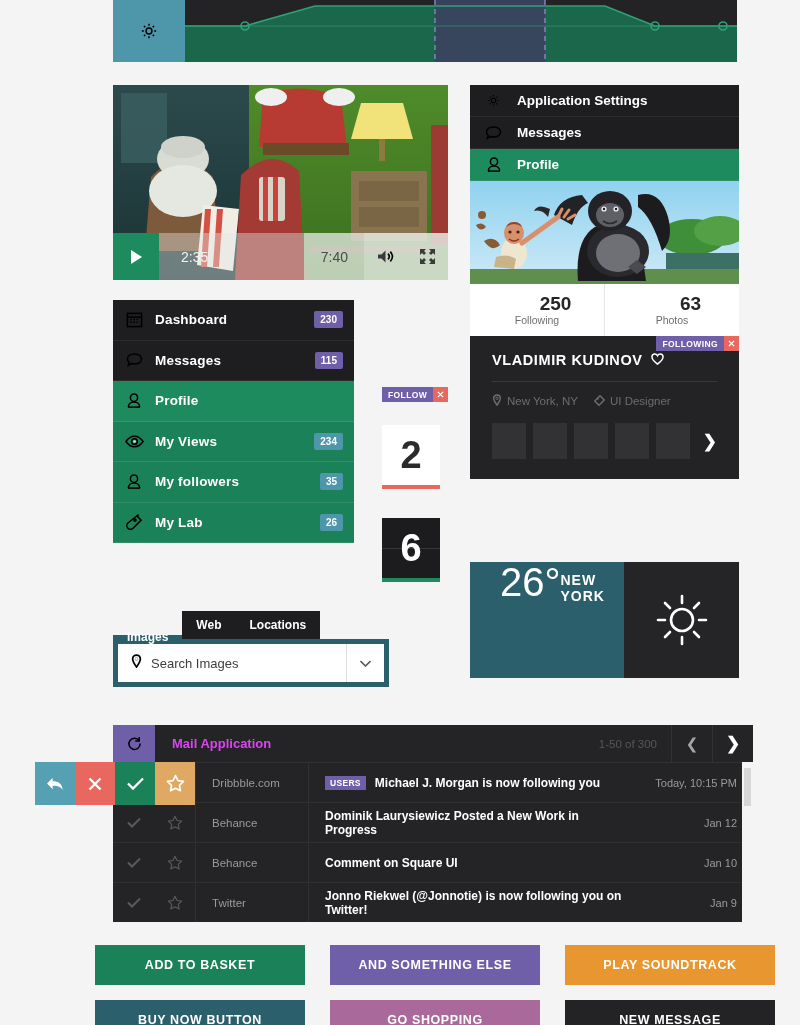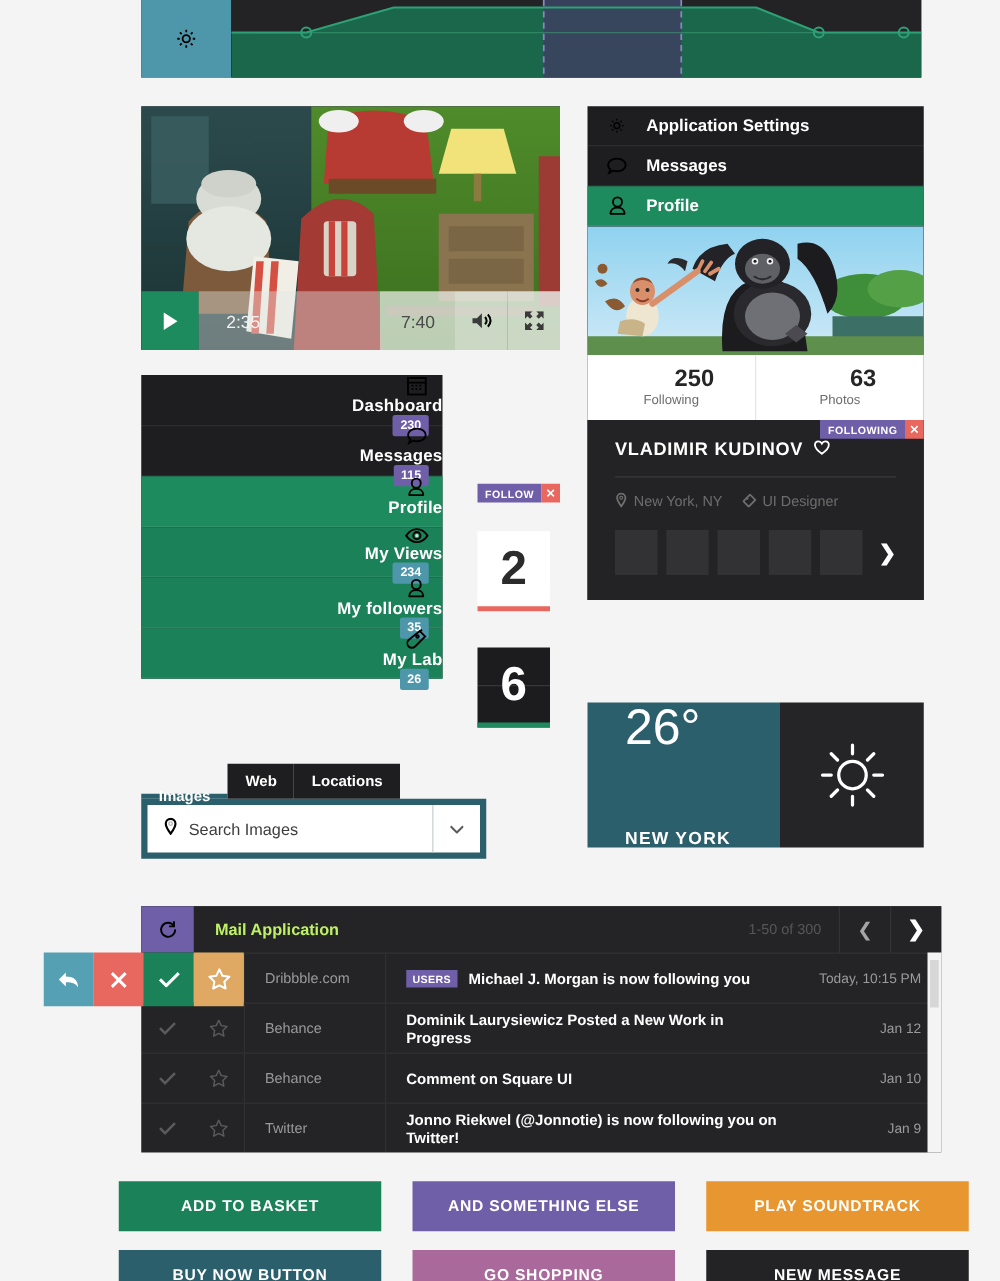--- a/index.html
+++ b/index.html
@@ -28,21 +28,21 @@
   .video-bar { position: absolute; left: 0; bottom: 0; width: 100%; height: 47px; display: flex; align-items: stretch; }
   .vb-play { width: 46px; background: #1e8b5e; display: flex; align-items: center; justify-content: center; }
   .vb-time { flex: 0 0 145px; display: flex; align-items: center; padding-left: 22px;
              color: #f2f2f2; font-size: 14px; background: rgba(226,232,228,0.42); }
   .vb-total { flex: 1; display: flex; align-items: center; justify-content: flex-end; padding-right: 16px;
               color: #4a4a4a; font-size: 14px; background: rgba(238,242,238,0.72); }
   .vb-ico { width: 42px; background: rgba(238,242,238,0.80); display: flex; align-items: center; justify-content: center; }
 
   
   .menu { left: 113px; top: 300px; width: 241px; background: #1e1e20; }
-  .menu-row { display: flex; align-items: flex-end; height: 40.5px; border-bottom: 1px solid rgba(255,255,255,0.07); flex-direction: column; }
+  .menu-row { display: flex; align-items: center; height: 40.5px; border-bottom: 1px solid rgba(255,255,255,0.07); }
   .menu-row .mi { width: 42px; display: flex; align-items: center; justify-content: center; }
   .menu-row .ml { flex: 1; color: #fff; font-size: 13.5px; font-weight: bold; letter-spacing: .2px; }
   .menu-row .mb { font-size: 10px; font-weight: bold; color: #fff; padding: 3px 6px; margin-right: 11px; border-radius: 2px; }
   .menu-row.green { background: #1e8b5e; border-bottom-color: rgba(255,255,255,0.10); }
   .menu-row.green-d { background: #1b8159; border-bottom-color: rgba(255,255,255,0.10); }
   .badge-purple { background: #6f5fa8; }
   .badge-blue { background: #4e97aa; }
 
   
   .follow-badge { left: 382px; top: 387px; display: flex; height: 15px; font-size: 8.5px; font-weight: bold; color: #fff; }
@@ -76,40 +76,40 @@
   .rp-name { display: flex; align-items: center; gap: 8px; color: #fff; font-size: 14.5px; font-weight: bold; letter-spacing: .6px;
              padding-bottom: 13px; border-bottom: 1px solid rgba(255,255,255,0.10); }
   .rp-meta { display: flex; align-items: center; gap: 16px; margin-top: 12px; color: #6d6d6d; font-size: 11.5px; }
   .rp-meta span.mt { display: flex; align-items: center; gap: 5px; }
   .rp-thumbs { display: flex; align-items: center; gap: 7px; margin-top: 15px; }
   .rp-thumb { width: 36px; height: 36px; background: #323234; }
   .rp-next { margin-left: 6px; color: #fff; font-size: 17px; font-weight: bold; }
 
   
   .weather { left: 470px; top: 562px; width: 269px; height: 116px; display: flex; }
-  .w-left { flex: 1; background: #2b5f6b; display: flex; flex-direction: column; justify-content: space-between; padding-left: 30px; }
+  .w-left { flex: 1; background: #2b5f6b; display: flex; flex-direction: row; justify-content: center; padding-left: 30px; }
   .w-temp { color: #fff; font-size: 40px; font-weight: 300; line-height: 1; }
   .w-city { color: #fff; font-size: 14px; font-weight: bold; letter-spacing: 1px; margin-top: 10px; }
   .w-right { width: 115px; background: #252527; display: flex; align-items: center; justify-content: center; }
 
   
   .search { left: 113px; top: 611px; width: 276px; }
   .s-tabs { display: flex; height: 28px; }
   .s-tab { display: flex; align-items: center; justify-content: center; padding: 0 14px; font-size: 12px; font-weight: bold; color: #fff; background: #1e1e20; }
   .s-tab.active { background: #2b5f6b; margin-top: 24px; }
   .s-box { background: #2b5f6b; padding: 5px; display: flex; }
   .s-field { flex: 1; background: #fff; display: flex; align-items: center; height: 38px; padding-left: 13px; gap: 9px; }
   .s-field .ph { color: #3d3d3d; font-size: 13px; }
   .s-caret { width: 38px; background: #fff; border-left: 1px solid #e0e0e0; display: flex; align-items: center; justify-content: center; }
 
   
   .mail { left: 113px; top: 725px; width: 640px; background: #242426; }
   .m-head { display: flex; align-items: stretch; height: 37px; background: #242426; }
   .m-refresh { width: 42px; background: #6f5fa8; display: flex; align-items: center; justify-content: center; }
-  .m-title { flex: 1; display: flex; align-items: center; padding-left: 17px; color: #bef264; font-size: 13px; font-weight: bold; }
+  .m-title { flex: 1; display: flex; align-items: center; padding-left: 17px; color: #d946ef; font-size: 13px; font-weight: bold; }
   .m-count { display: flex; align-items: center; padding: 0 14px; color: #565658; font-size: 11.5px; }
   .m-nav { width: 41px; display: flex; align-items: center; justify-content: center; border-left: 1px solid rgba(255,255,255,0.07); color: #a5a5a7; font-size: 15px; }
   .m-nav.strong { color: #fff; font-weight: bold; font-size: 17px; }
   .m-row { display: flex; align-items: stretch; height: 40px; border-top: 1px solid rgba(255,255,255,0.06); }
   .m-chk, .m-star { width: 41px; display: flex; align-items: center; justify-content: center; }
   .m-src { width: 113px; display: flex; align-items: center; color: #9a9a9c; font-size: 11.5px; border-left: 1px solid rgba(255,255,255,0.06); padding-left: 16px; }
   .m-sub { flex: 1; display: flex; align-items: center; gap: 9px; color: #fff; font-size: 12px; font-weight: bold; border-left: 1px solid rgba(255,255,255,0.06); padding-left: 16px; }
   .m-tag { background: #6f5fa8; color: #fff; font-size: 8.5px; font-weight: bold; padding: 2px 5px; letter-spacing: .3px; }
   .m-date { width: 122px; display: flex; align-items: center; justify-content: flex-end; padding-right: 16px; color: #9a9a9c; font-size: 11px; }
   .m-row.active .m-chk { background: #1b8159; }

